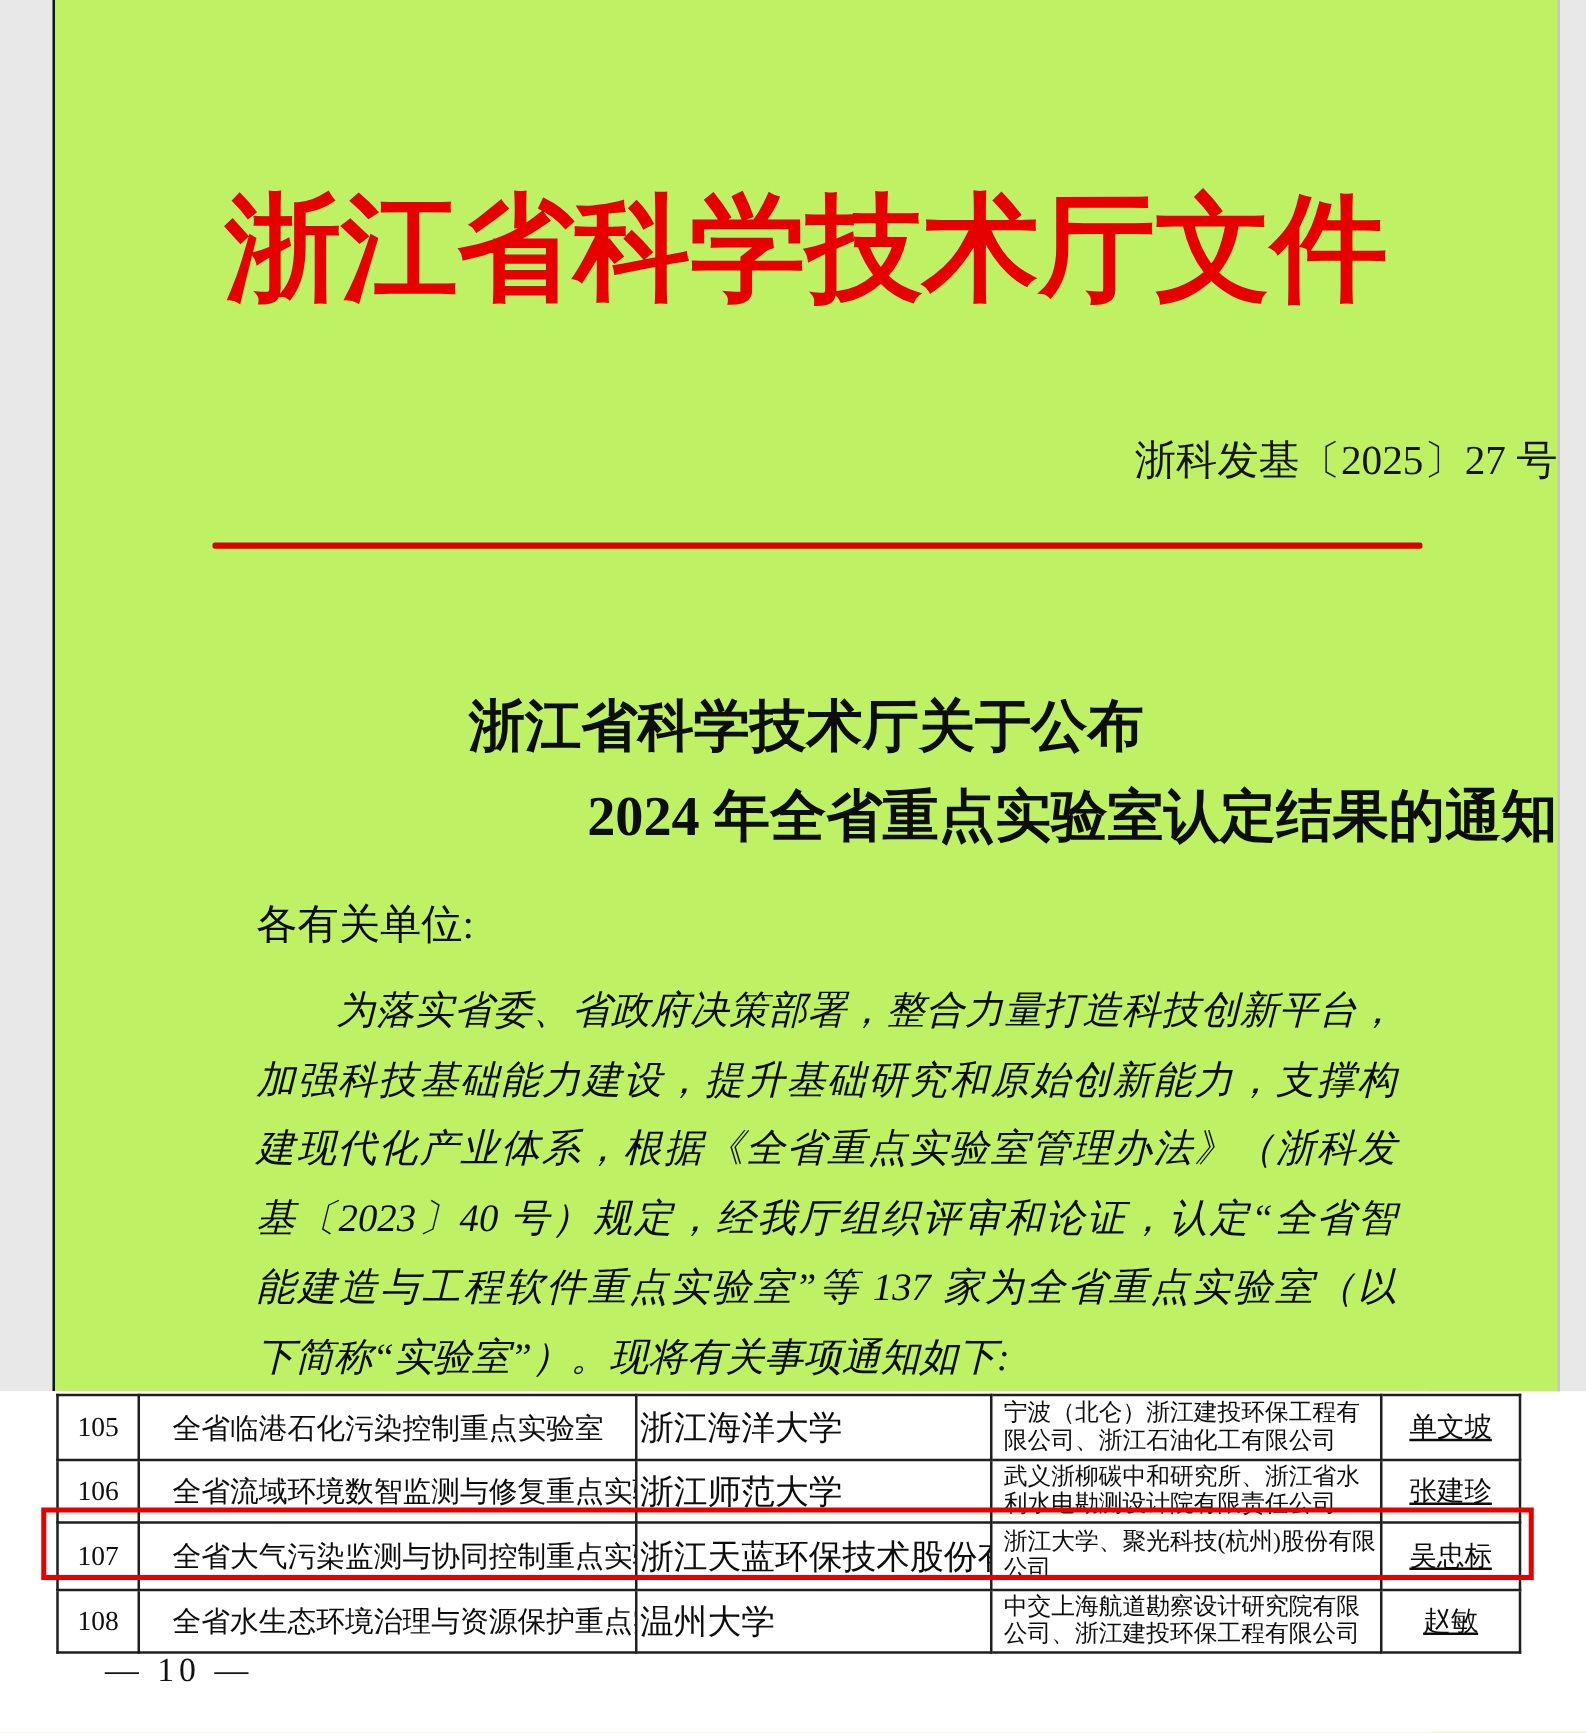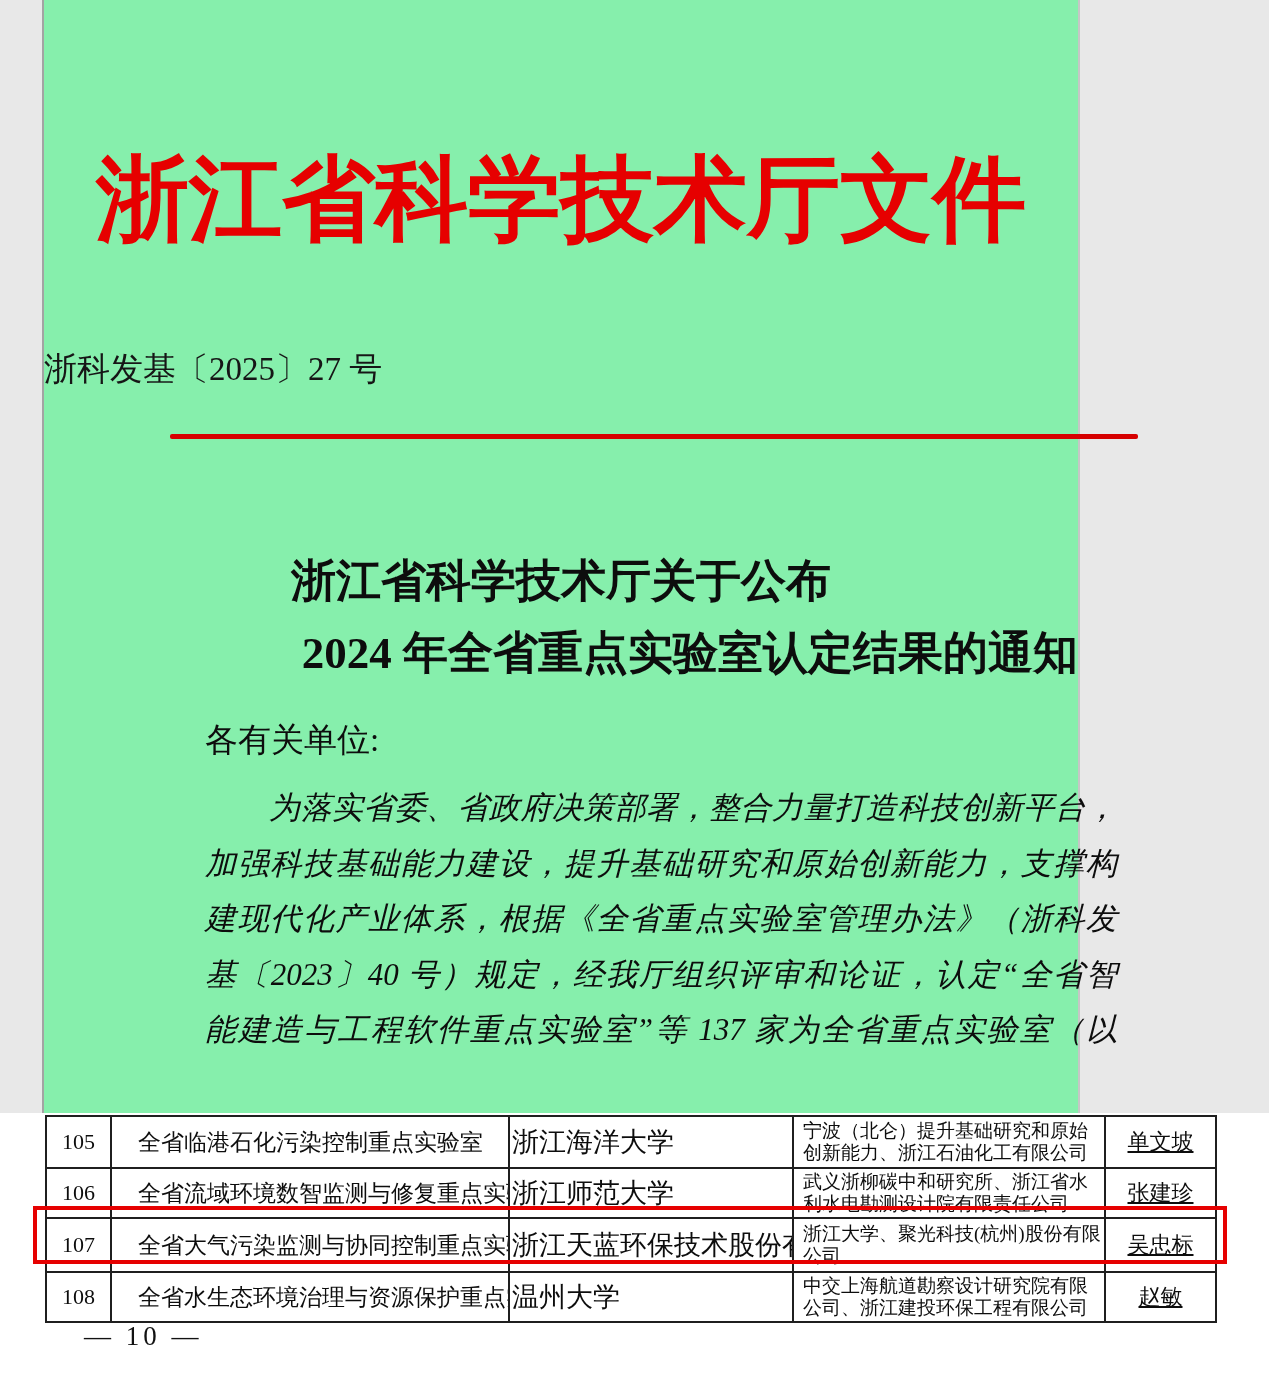--- a/index.html
+++ b/index.html
@@ -16,35 +16,35 @@
     position:relative;overflow:hidden;
   }
   .screen{position:absolute;inset:0;}
 
   
   .top-area{
     position:absolute;top:0;left:0;width:1269px;height:1113px;
     background:var(--page-margin-gray);
   }
   .sheet{
-    position:absolute;top:0;left:42px;width:1038px;height:1113px;
-    background:#86efac;
-    border-left:2px solid #a3a3a3;
+    position:absolute;top:0;left:42px;width:1206px;height:1113px;
+    background:#bef264;
+    border-left:2px solid #0f172a;
     border-right:2px solid #c6c6c6;
   }
   .doc-title{
     position:absolute;top:140px;left:0;width:100%;
     text-align:center;
     font-size:93px;line-height:120px;font-weight:bold;
     color:var(--header-red);
     letter-spacing:0px;white-space:nowrap;
   }
   .doc-number{
     position:absolute;top:346px;left:0;width:100%;
-    text-align:left;font-size:33px;line-height:46px;color:#161616;
+    text-align:right;font-size:33px;line-height:46px;color:#161616;
     white-space:nowrap;
   }
   .red-rule{
     position:absolute;top:434px;left:126px;width:968px;height:5px;
     background:var(--rule-red);border-radius:2px;
   }
   .subtitle{
     position:absolute;left:0;width:100%;text-align:center;
     font-weight:bold;font-size:45px;line-height:58px;color:#0d0d0d;
     white-space:nowrap;
@@ -122,34 +122,35 @@
       <div class="subtitle s2">2024 年全省重点实验室认定结果的通知</div>
 
       <div class="salutation">各有关单位:</div>
 
       <div class="body-text">
         <div class="body-line indent">为落实省委、省政府决策部署，整合力量打造科技创新平台，</div>
         <div class="body-line">加强科技基础能力建设，提升基础研究和原始创新能力，支撑构</div>
         <div class="body-line">建现代化产业体系，根据《全省重点实验室管理办法》（浙科发</div>
         <div class="body-line">基〔2023〕40 号）规定，经我厅组织评审和论证，认定“全省智</div>
         <div class="body-line">能建造与工程软件重点实验室”等 137 家为全省重点实验室（以</div>
+        <div class="body-line last">下简称“实验室”）。现将有关事项通知如下:</div>
       </div>
 
     </div>
   </div>
 
   <div class="bottom-area">
 
     <table class="result-table">
       <tbody>
         <tr class="r0">
           <td class="c-no">105</td>
           <td class="c-name">全省临港石化污染控制重点实验室</td>
           <td class="c-host">浙江海洋大学</td>
-          <td class="c-partners">宁波（北仑）提升基础研究和原始创新能力、浙江石油化工有限公司</td>
+          <td class="c-partners">宁波（北仑）浙江建投环保工程有限公司、浙江石油化工有限公司</td>
           <td class="c-director">单文坡</td>
         </tr>
         <tr class="r1">
           <td class="c-no">106</td>
           <td class="c-name">全省流域环境数智监测与修复重点实验室</td>
           <td class="c-host">浙江师范大学</td>
           <td class="c-partners">武义浙柳碳中和研究所、浙江省水利水电勘测设计院有限责任公司</td>
           <td class="c-director">张建珍</td>
         </tr>
         <tr class="r2">

